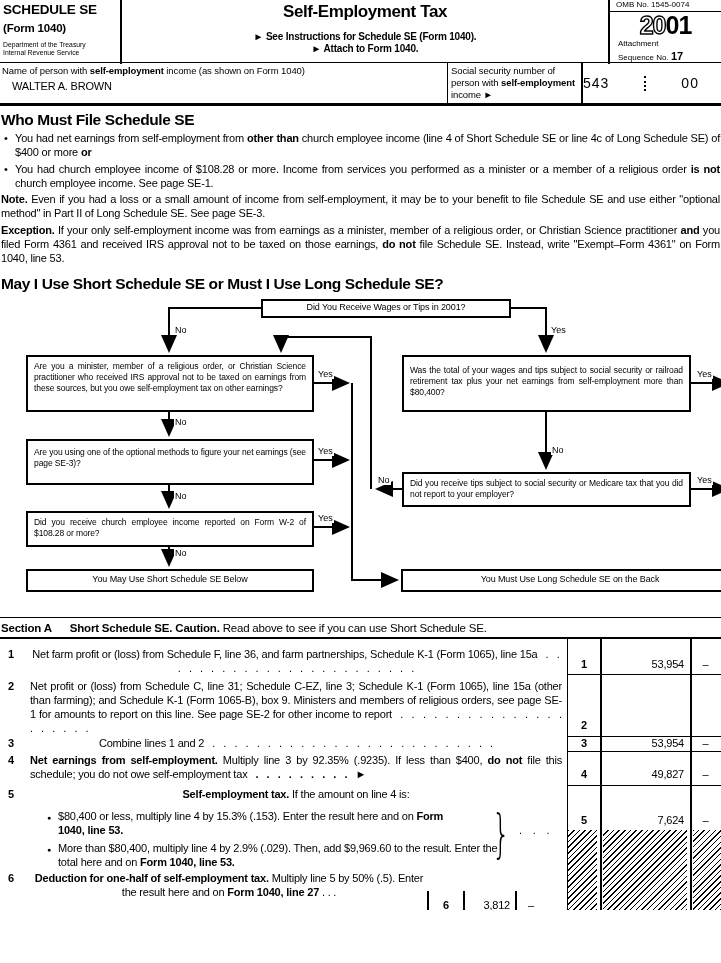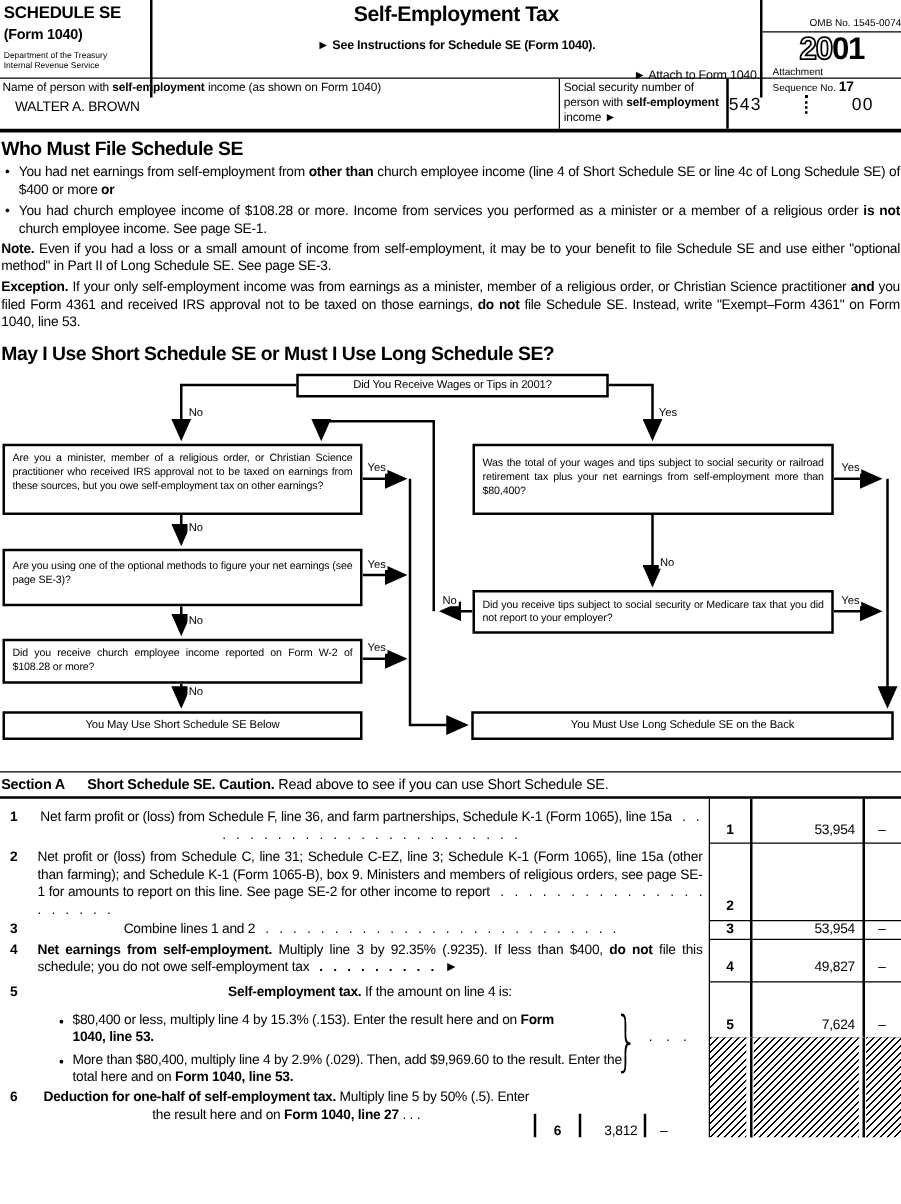--- a/index.html
+++ b/index.html
@@ -9,43 +9,43 @@
   .b{font-weight:bold;}
   
   .hdr{display:grid;grid-template-columns:122px 1fr 113px;height:62px;border-bottom:1.5px solid #000;}
   .hdr-left{border-right:2px solid #000;padding:2px 3px;}
   .hdr-left .sched{font-size:13.5px;font-weight:bold;}
   .hdr-left .form{font-size:11.5px;font-weight:bold;margin-top:5px;}
   .hdr-left .dept{font-size:6.8px;margin-top:7px;line-height:1.25;letter-spacing:0;}
   .hdr-center{text-align:center;padding-top:2px;}
   .hdr-center .title{font-size:17px;font-weight:bold;letter-spacing:-0.4px;}
   .hdr-center .instr{font-size:10px;font-weight:bold;margin-top:9px;}
-  .hdr-center .attach{font-size:10px;font-weight:normal;margin-top:13px;text-align:right;}
+  .hdr-center .attach{font-size:10px;font-weight:bold;margin-top:1px;}
   .hdr-right{border-left:2px solid #000;}
-  .hdr-right .omb{font-size:8px;letter-spacing:0;padding:14px 0 2px 6px;border-bottom:1.5px solid #000;text-align:right;}
+  .hdr-right .omb{font-size:8px;letter-spacing:0;padding:0 0 2px 6px;border-bottom:1.5px solid #000;}
   .hdr-right .year{text-align:center;font-size:25px;font-weight:800;letter-spacing:-1px;line-height:1;margin-top:1px;}
   .year-outline{color:#fff;-webkit-text-stroke:1.4px #000;}
   .hdr-right .attach-seq{font-size:8px;letter-spacing:0;padding-left:8px;line-height:1.3;margin-top:1px;}
   .seq-no{font-size:11px;font-weight:bold;}
   
   .namerow{display:grid;grid-template-columns:447px 136px 1fr;height:40px;border-bottom:3px solid #000;}
   .name-cell{padding:2px 2px 0 2px;}
   .name-label{font-size:9.5px;letter-spacing:-0.1px;}
   .name-value{font-size:11px;margin:4px 0 0 10px;}
   .ssn-label-cell{border-left:1.5px solid #000;border-right:2px solid #000;font-size:9.5px;
                   letter-spacing:-0.1px;padding:2px 3px;line-height:1.25;}
   .ssn-cell{display:flex;align-items:center;justify-content:flex-start;font-size:14px;letter-spacing:1px;gap:28px;}
   .ssn-sep{border-left:2px dotted #000;height:15px;margin:0 7px;}
   
   .h1{font-size:15.5px;font-weight:bold;letter-spacing:-0.4px;margin:5px 0 2px 1px;}
   .para{margin:2px 1px 0 1px;line-height:14.3px;text-align:justify;}
   .bullet{position:relative;padding-left:14px;}
   .bullet .dot{position:absolute;left:3px;top:0;}
   
-  .flow{position:relative;height:314px;margin-top:4px;}
+  .flow{position:relative;height:314px;margin-top:4px;margin-left:24px;}
   .flow svg{position:absolute;left:0;top:0;}
   .fbox{position:absolute;box-sizing:border-box;border:2px solid #000;background:#fff;
         font-size:8.5px;line-height:1.32;letter-spacing:-0.1px;padding:4px 6px;text-align:justify;}
   .fbox.fcenter{display:flex;align-items:center;justify-content:center;text-align:center;
         font-size:9px;padding:1px 4px;}
   .fl{position:absolute;font-size:9px;letter-spacing:0;background:#fff;padding:0 1px;}
   
   .rule-med{border-top:1.5px solid #000;margin-top:6px;}
   .sa-head{font-size:11.5px;margin:4px 0 3px 1px;}
   .sa-head .gap{display:inline-block;width:18px;}

